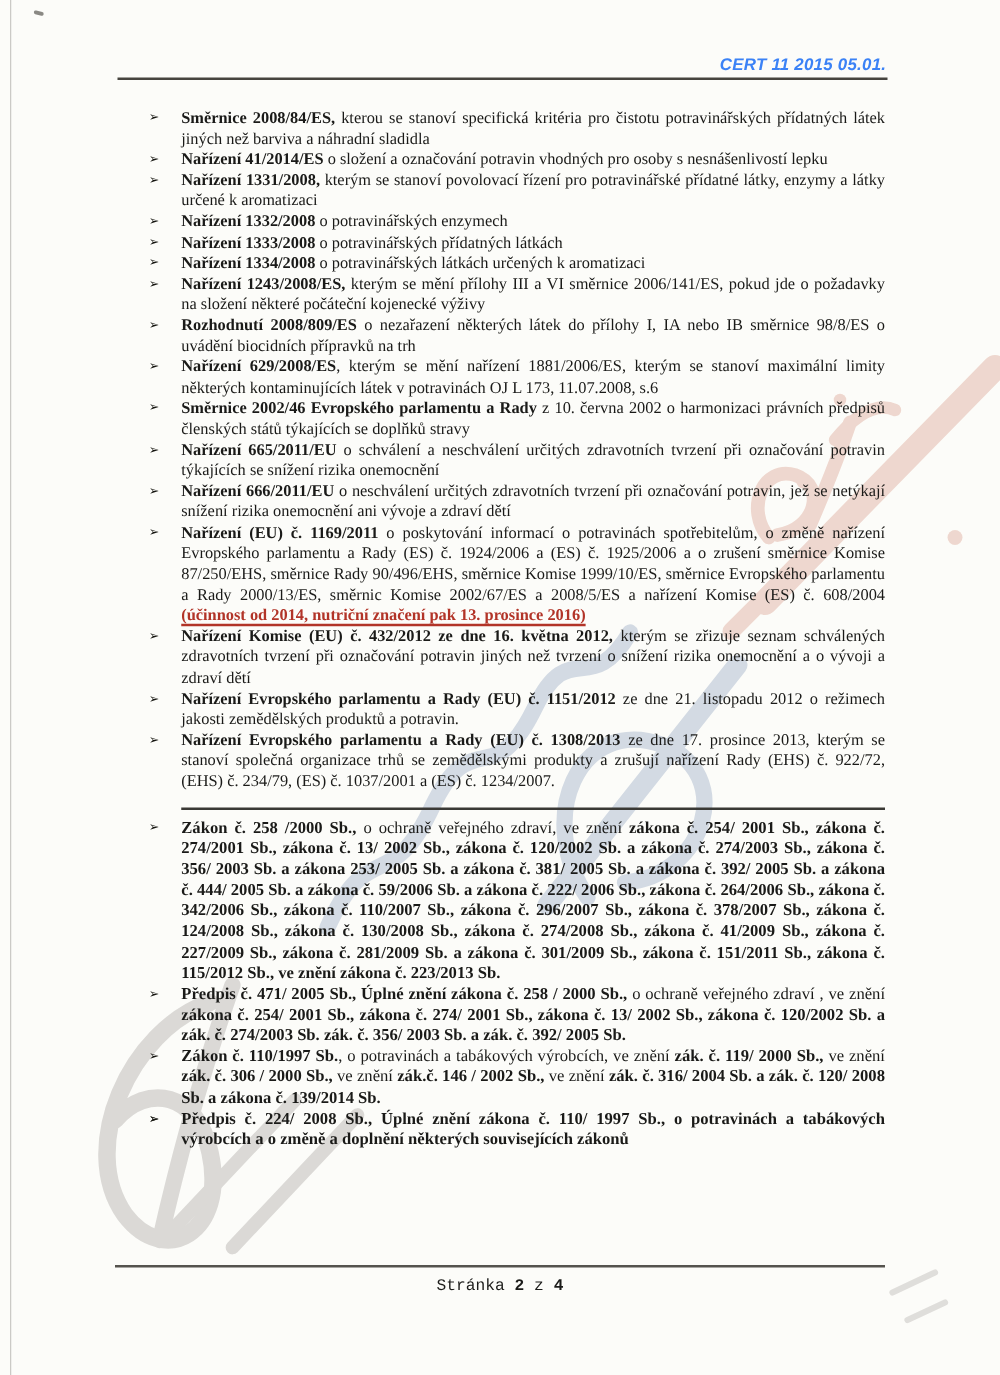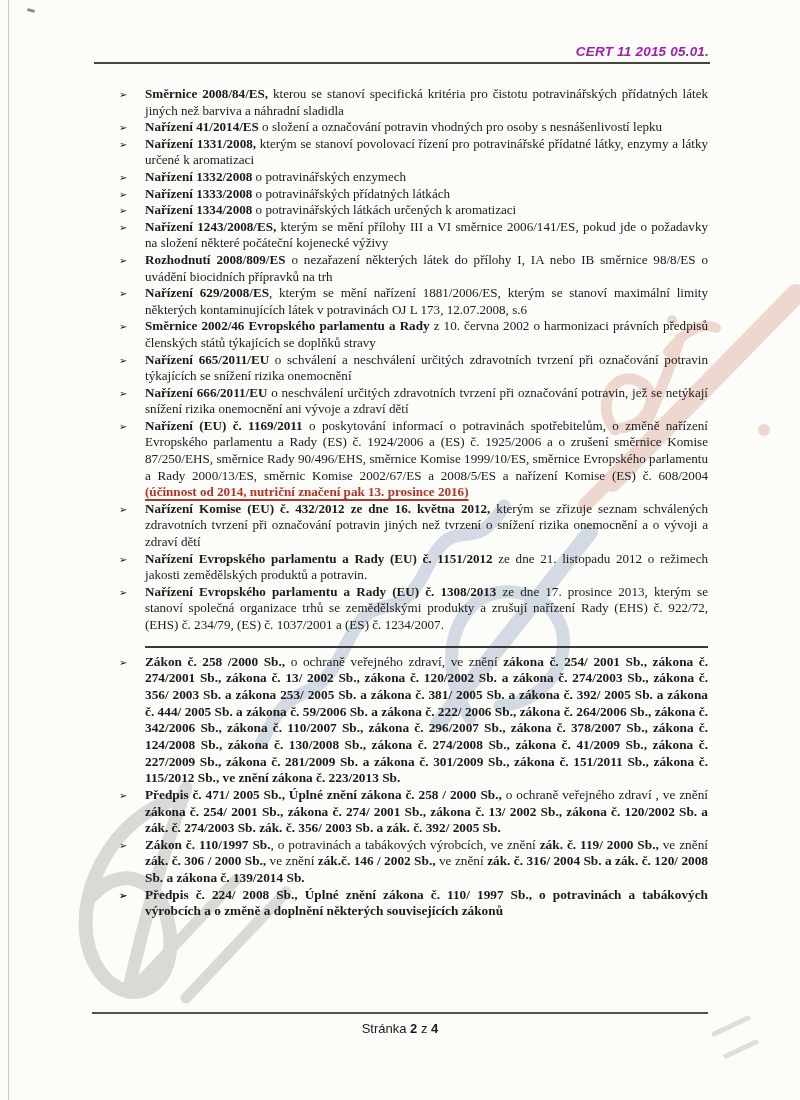--- a/index.html
+++ b/index.html
@@ -14,21 +14,21 @@
     font-family:"Liberation Serif",serif;color:var(--ink);
   }
   .watermark{position:absolute;left:0;top:0;width:800px;height:1100px;z-index:0;pointer-events:none;}
   .layer{position:relative;z-index:1;}
   .edge-line{position:absolute;left:8px;top:0;width:1px;height:1100px;background:#b7b5b0;opacity:.7;z-index:1;}
   .speck{position:absolute;left:27px;top:9px;width:8px;height:3px;background:#6d6b66;transform:rotate(15deg);border-radius:2px;opacity:.8;z-index:1;}
 
   .header-code{
     position:absolute;top:44px;right:91px;z-index:1;
     font-family:"Liberation Sans",sans-serif;font-style:italic;font-weight:bold;
-    font-size:13.5px;letter-spacing:.2px;color:#a21caf;
+    font-size:13.5px;letter-spacing:.2px;color:#3b82f6;
   }
   .header-rule{position:absolute;left:94px;top:62px;width:616px;height:2px;background:var(--rule);z-index:1;}
 
   .content{position:absolute;left:118px;top:86px;width:590px;z-index:1;}
   ul.reg-list{list-style:none;margin:0;padding:0;}
   .reg-list li{
     position:relative;padding-left:27px;text-align:justify;
     font-size:13.1px;line-height:16.6px;color:var(--ink);
   }
   .bullet{
@@ -40,21 +40,21 @@
   .seg-red{
     font-weight:bold;color:var(--red);
     text-decoration:underline;text-decoration-thickness:1.5px;text-underline-offset:2.5px;
   }
   .divider{border:0;border-top:2px solid #3a3935;margin:12px 0 6px 27px;}
   .list-cz li{font-size:13.3px;line-height:16.65px;}
 
   .footer-rule{position:absolute;left:92px;top:1012px;width:616px;height:2px;background:#55534e;z-index:1;}
   .footer{
     position:absolute;left:0;top:1021px;width:800px;text-align:center;z-index:1;
-    font-family:Liberation Sans, sans-serif;font-size:13px;color:#1b1b19;
+    font-family:Liberation Mono, monospace;font-size:13px;color:#1b1b19;
   }
   .footer .num{font-weight:bold;}
 </style>
 </head>
 <body>
 
 <div class="page">
 
   <svg class="watermark" viewBox="0 0 800 1100" xmlns="http://www.w3.org/2000/svg">
     <g fill="none" stroke-linecap="round" stroke-linejoin="round">
@@ -99,21 +99,21 @@
   <div class="content layer">
     <ul class="reg-list list-eu">
         <li><span class="bullet">➢</span><span class="seg-b">Směrnice 2008/84/ES,</span><span class="seg-r"> kterou se stanoví specifická kritéria pro čistotu potravinářských přídatných látek jiných než barviva a náhradní sladidla</span></li>
         <li><span class="bullet">➢</span><span class="seg-b">Nařízení 41/2014/ES</span><span class="seg-r"> o složení a označování potravin vhodných pro osoby s nesnášenlivostí lepku</span></li>
         <li><span class="bullet">➢</span><span class="seg-b">Nařízení 1331/2008,</span><span class="seg-r"> kterým se stanoví povolovací řízení pro potravinářské přídatné látky, enzymy a látky určené k aromatizaci</span></li>
         <li><span class="bullet">➢</span><span class="seg-b">Nařízení 1332/2008</span><span class="seg-r"> o potravinářských enzymech</span></li>
         <li><span class="bullet">➢</span><span class="seg-b">Nařízení 1333/2008</span><span class="seg-r"> o potravinářských přídatných látkách</span></li>
         <li><span class="bullet">➢</span><span class="seg-b">Nařízení 1334/2008</span><span class="seg-r"> o potravinářských látkách určených k aromatizaci</span></li>
         <li><span class="bullet">➢</span><span class="seg-b">Nařízení 1243/2008/ES,</span><span class="seg-r"> kterým se mění přílohy III a VI směrnice 2006/141/ES, pokud jde o požadavky na složení některé počáteční kojenecké výživy</span></li>
         <li><span class="bullet">➢</span><span class="seg-b">Rozhodnutí 2008/809/ES</span><span class="seg-r"> o nezařazení některých látek do přílohy I, IA nebo IB směrnice 98/8/ES o uvádění biocidních přípravků na trh</span></li>
-        <li><span class="bullet">➢</span><span class="seg-b">Nařízení 629/2008/ES</span><span class="seg-r">, kterým se mění nařízení 1881/2006/ES, kterým se stanoví maximální limity některých kontaminujících látek v potravinách OJ L 173, 12.07.2008, s.6</span></li>
+        <li><span class="bullet">➢</span><span class="seg-b">Nařízení 629/2008/ES</span><span class="seg-r">, kterým se mění nařízení 1881/2006/ES, kterým se stanoví maximální limity některých kontaminujících látek v potravinách OJ L 173, 11.07.2008, s.6</span></li>
         <li><span class="bullet">➢</span><span class="seg-b">Směrnice 2002/46 Evropského parlamentu a Rady</span><span class="seg-r"> z 10. června 2002 o harmonizaci právních předpisů členských států týkajících se doplňků stravy</span></li>
         <li><span class="bullet">➢</span><span class="seg-b">Nařízení 665/2011/EU</span><span class="seg-r"> o schválení a neschválení určitých zdravotních tvrzení při označování potravin týkajících se snížení rizika onemocnění</span></li>
         <li><span class="bullet">➢</span><span class="seg-b">Nařízení 666/2011/EU</span><span class="seg-r"> o neschválení určitých zdravotních tvrzení při označování potravin, jež se netýkají snížení rizika onemocnění ani vývoje a zdraví dětí</span></li>
         <li><span class="bullet">➢</span><span class="seg-b">Nařízení (EU) č. 1169/2011</span><span class="seg-r"> o poskytování informací o potravinách spotřebitelům, o změně nařízení Evropského parlamentu a Rady (ES) č. 1924/2006 a (ES) č. 1925/2006 a o zrušení směrnice Komise 87/250/EHS, směrnice Rady 90/496/EHS, směrnice Komise 1999/10/ES, směrnice Evropského parlamentu a Rady 2000/13/ES, směrnic Komise 2002/67/ES a 2008/5/ES a nařízení Komise (ES) č. 608/2004 </span><span class="seg-red">(účinnost od 2014, nutriční značení pak 13. prosince 2016)</span></li>
         <li><span class="bullet">➢</span><span class="seg-b">Nařízení Komise (EU) č. 432/2012 ze dne 16. května 2012,</span><span class="seg-r"> kterým se zřizuje seznam schválených zdravotních tvrzení při označování potravin jiných než tvrzení o snížení rizika onemocnění a o vývoji a zdraví dětí</span></li>
         <li><span class="bullet">➢</span><span class="seg-b">Nařízení Evropského parlamentu a Rady (EU) č. 1151/2012</span><span class="seg-r"> ze dne 21. listopadu 2012 o režimech jakosti zemědělských produktů a potravin.</span></li>
         <li><span class="bullet">➢</span><span class="seg-b">Nařízení Evropského parlamentu a Rady (EU) č. 1308/2013</span><span class="seg-r"> ze dne 17. prosince 2013, kterým se stanoví společná organizace trhů se zemědělskými produkty a zrušují nařízení Rady (EHS) č. 922/72, (EHS) č. 234/79, (ES) č. 1037/2001 a (ES) č. 1234/2007.</span></li>
       </ul>
     <hr class="divider">
     <ul class="reg-list list-cz">

